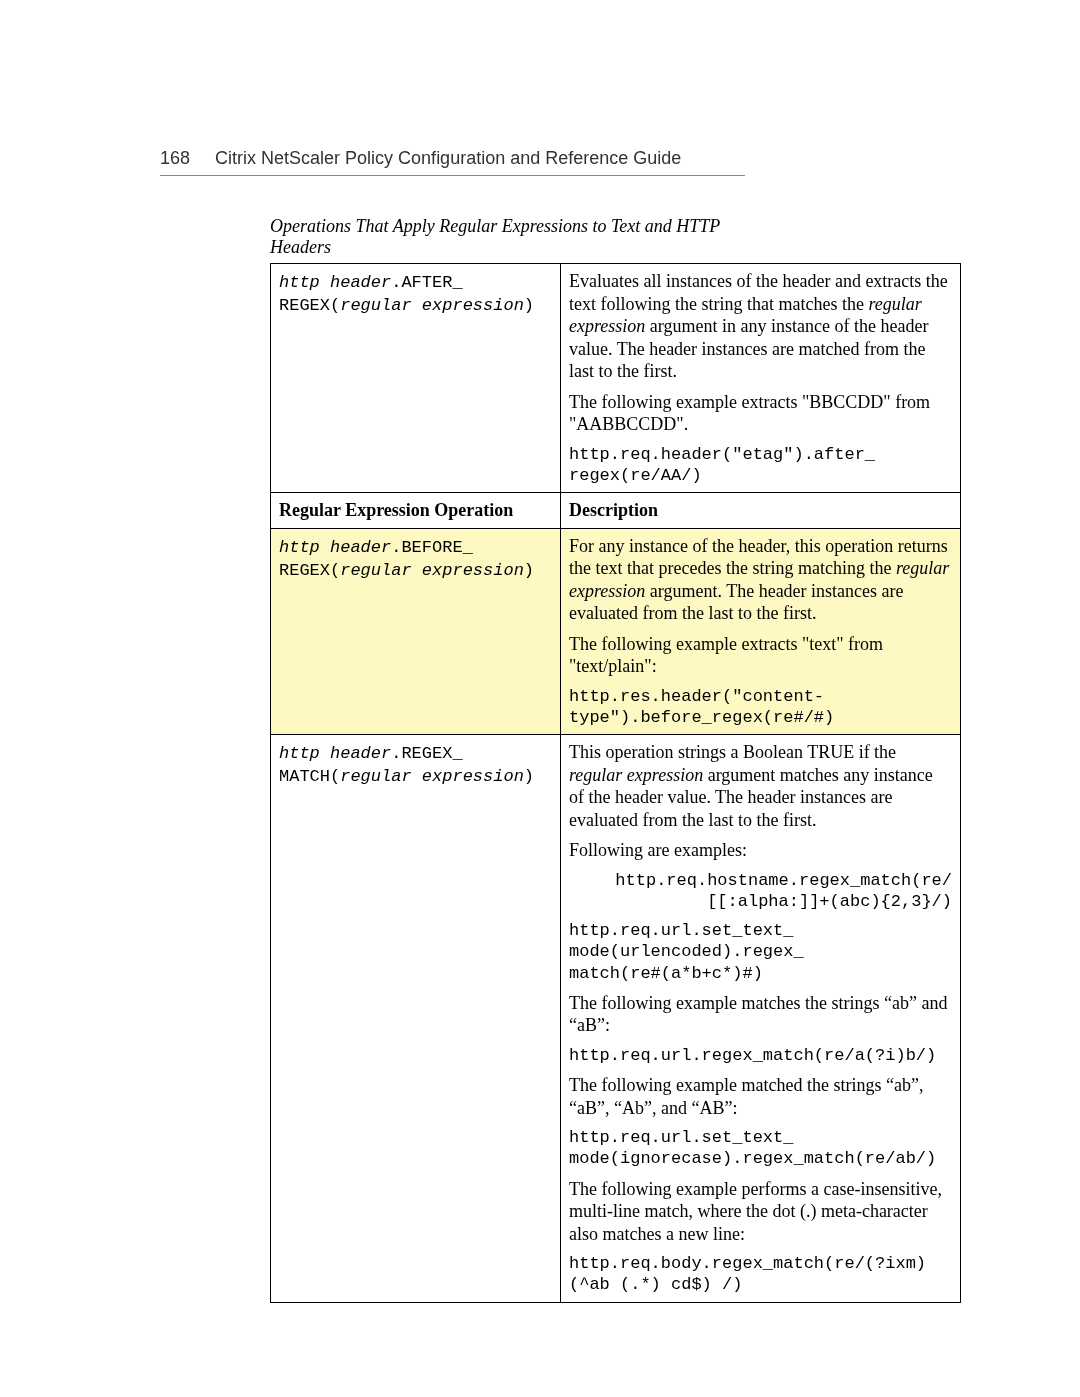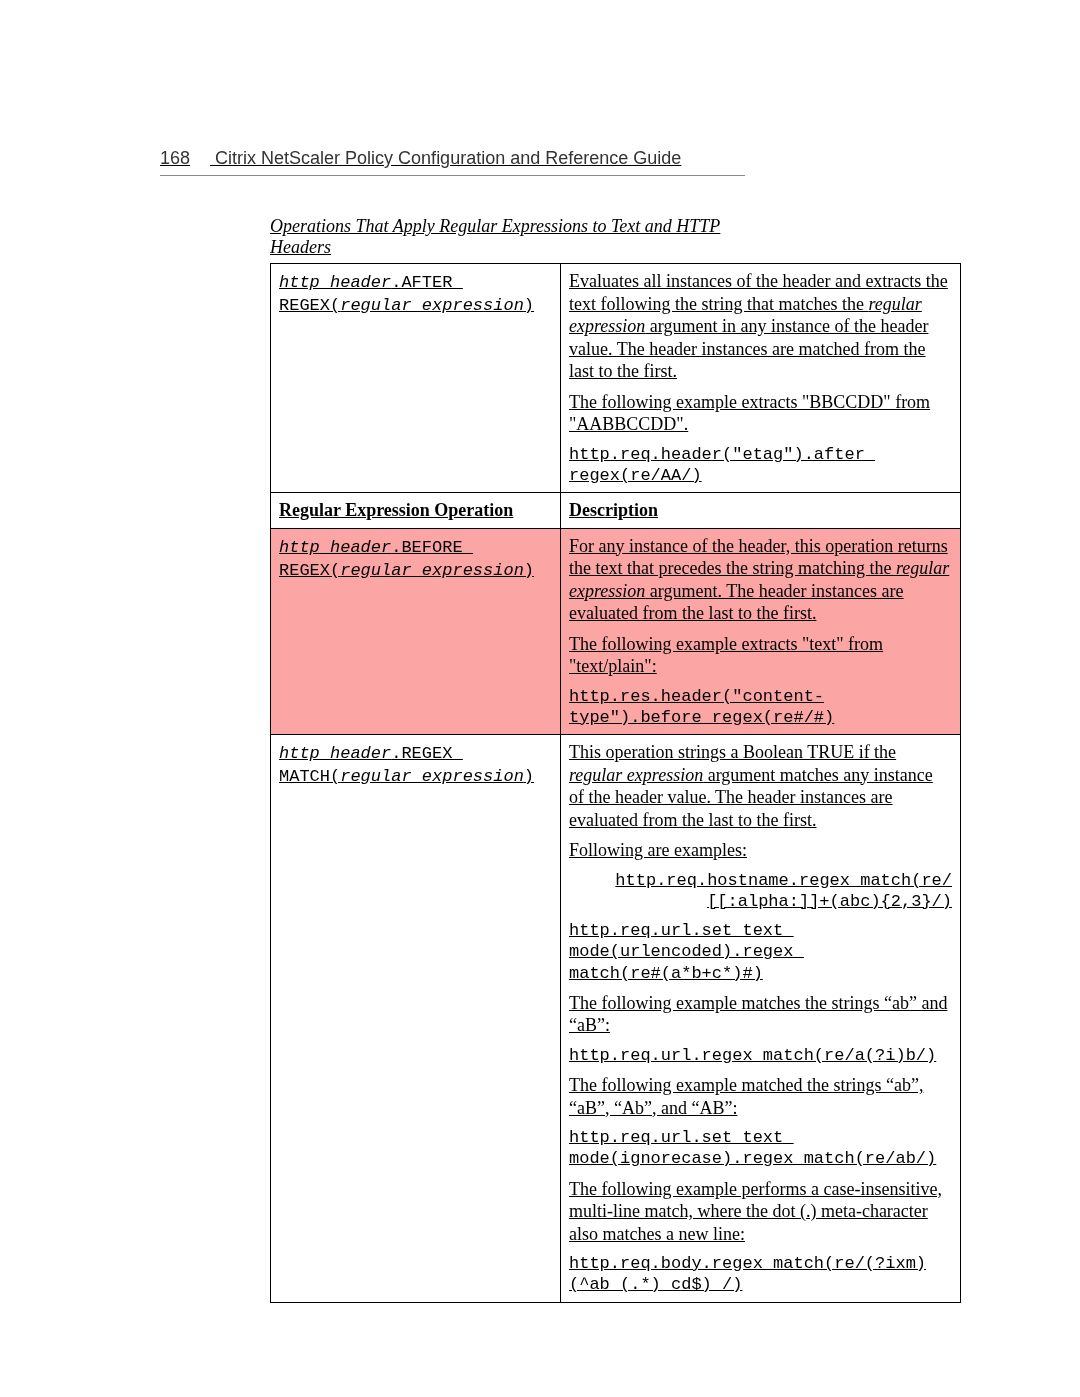--- a/index.html
+++ b/index.html
@@ -8,21 +8,20 @@
     background: #fff;
     font-family: "Times New Roman", Times, serif;
     color: #000;
   }
   .page {
     width: 865px;
     height: 1397px;
     position: relative;
     box-sizing: border-box;
     padding: 148px 120px 8px 160px;
-    text-decoration: underline;
   }
   .running-head {
     font-family: Helvetica, Arial, sans-serif;
     font-size: 18px;
     color: #333;
     border-bottom: 1px solid #888;
     padding-bottom: 6px;
     margin-bottom: 40px;
   }
   .running-head .pnum { margin-right: 20px; }
@@ -56,21 +55,21 @@
     font-size: 17px;
   }
   .mono-ital {
     font-family: "Courier New", Courier, monospace;
     font-style: italic;
     font-size: 17px;
   }
   .ital { font-style: italic; }
   .para { margin: 0 0 8px 0; }
   .para:last-child { margin-bottom: 0; }
-  tr.shade td { background: #fca5a5; }
+  tr.shade td { background: #fef9c3; }
 </style>
 </head>
 <body>
 
 <div class="page">
 
   <div class="running-head">
     <span class="pnum">168</span>
     <span>Citrix NetScaler Policy Configuration and Reference Guide</span>
   </div>

